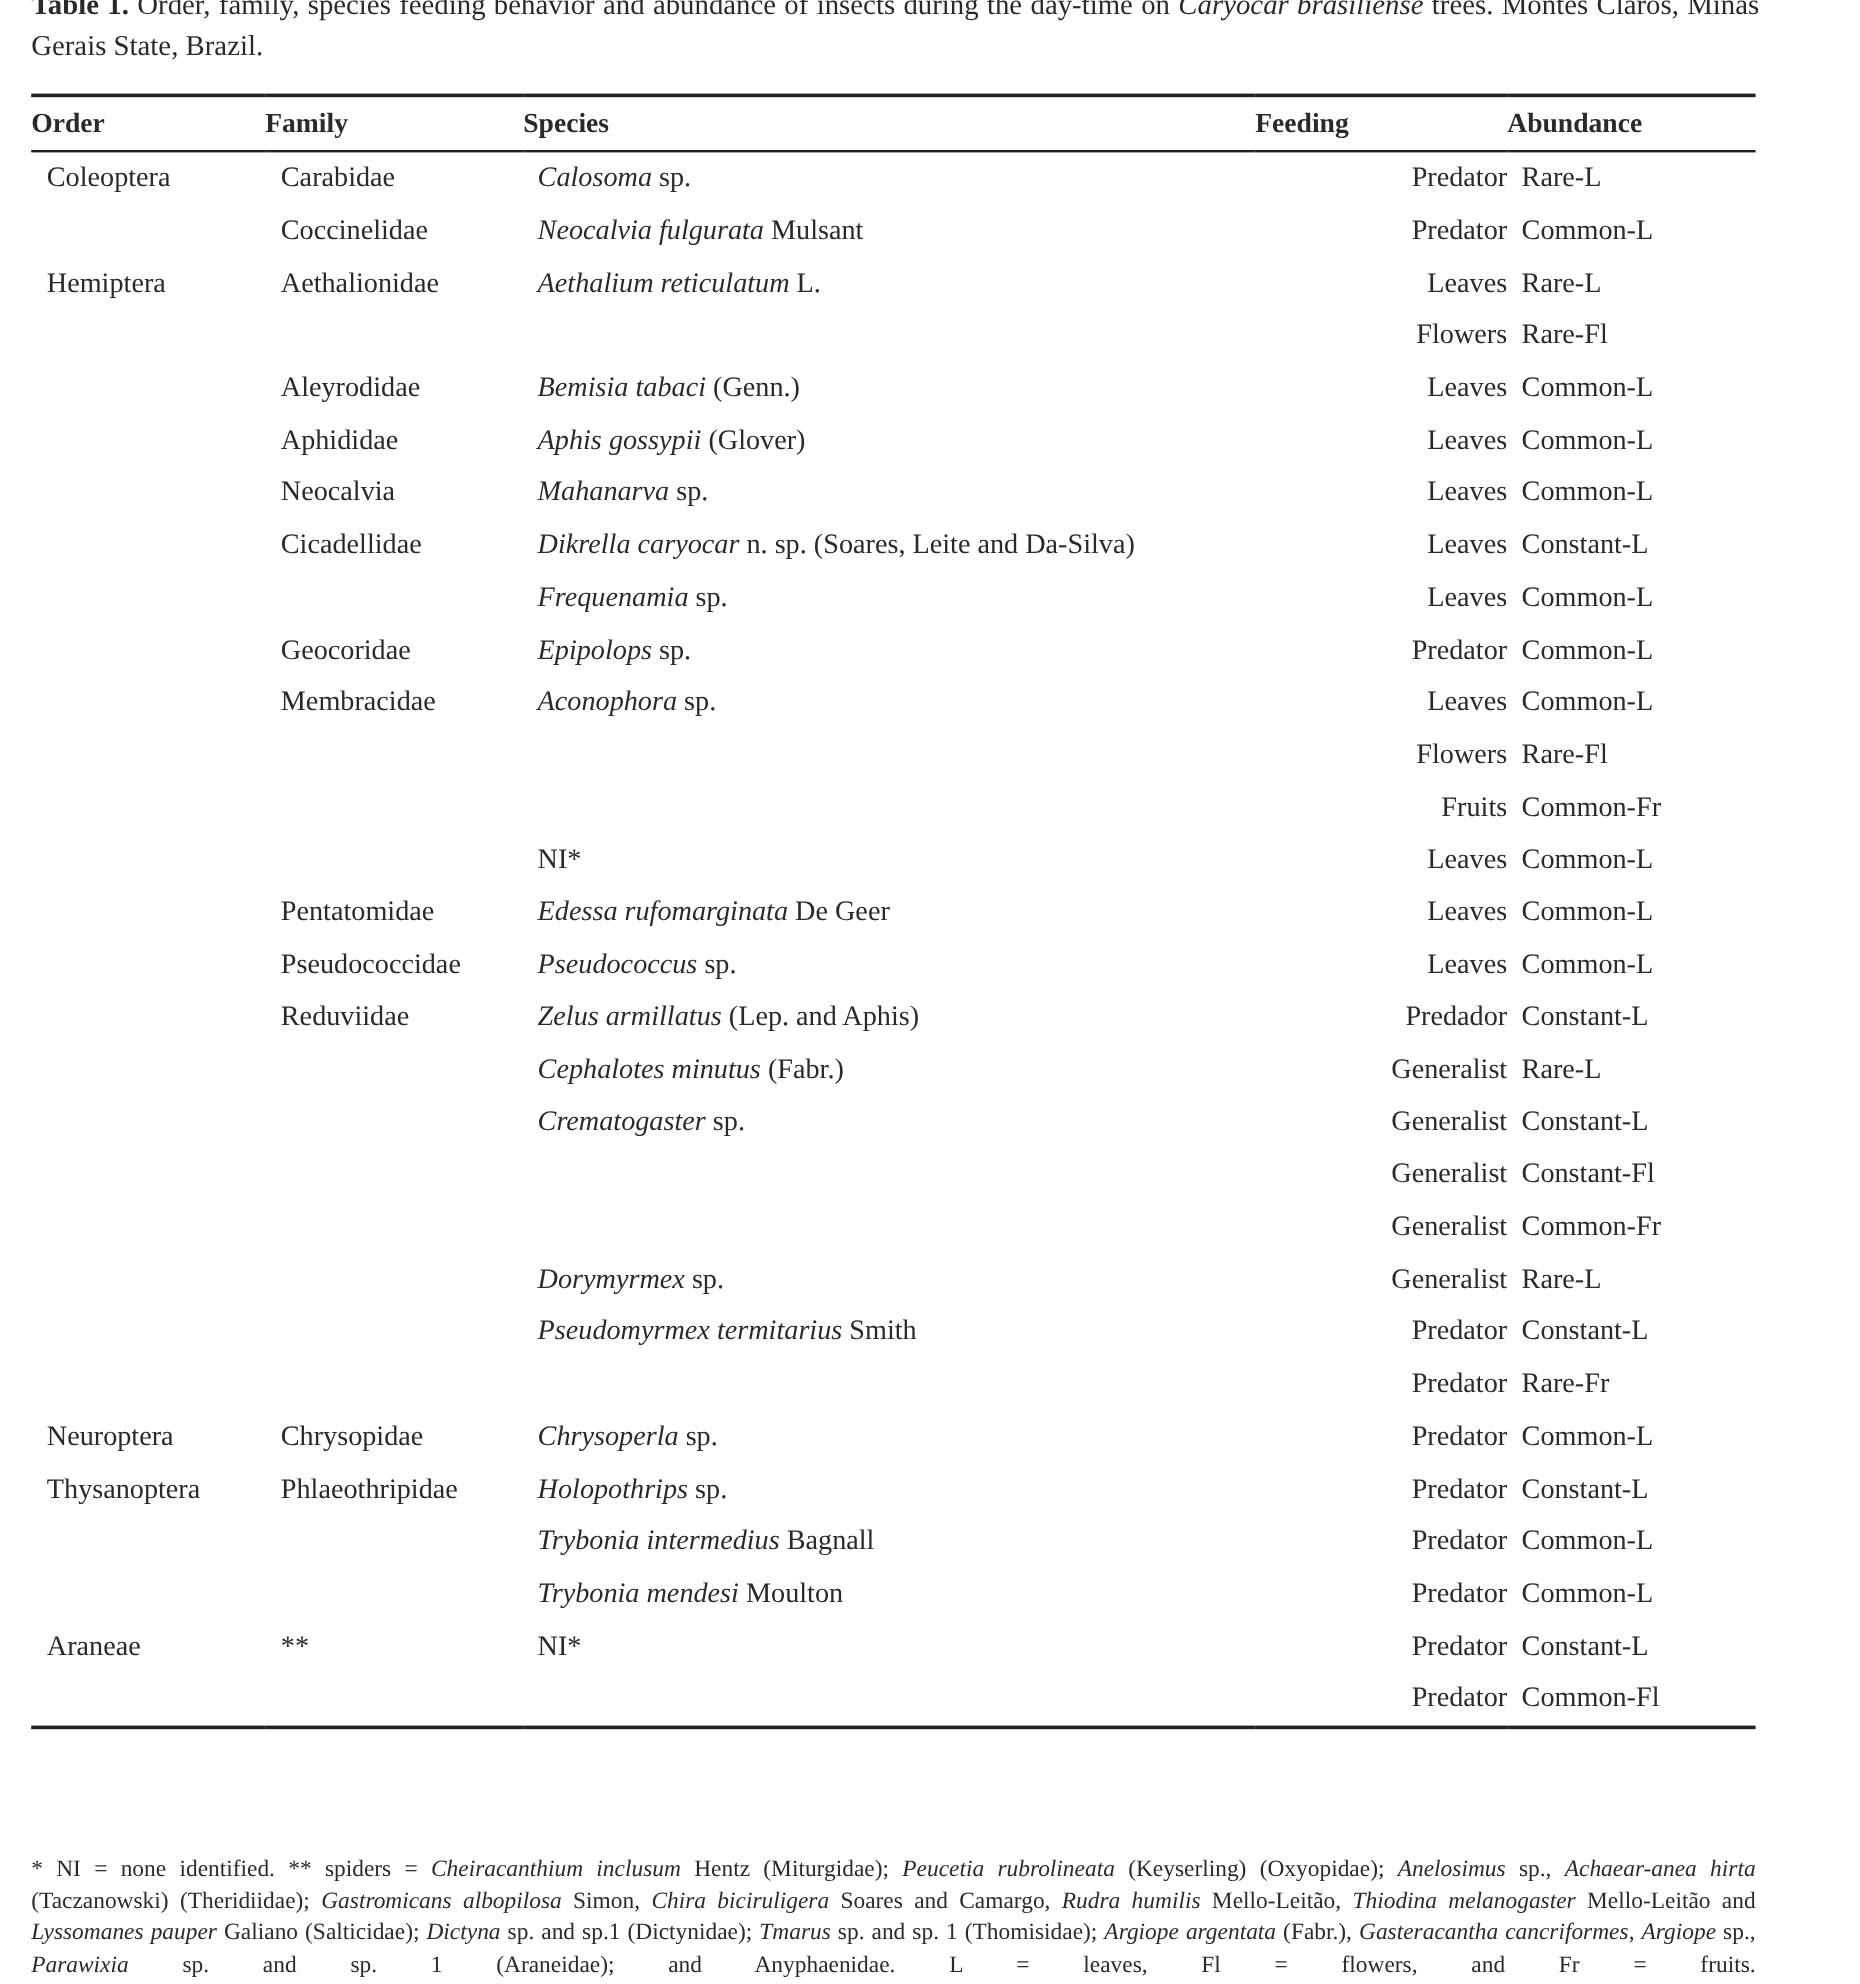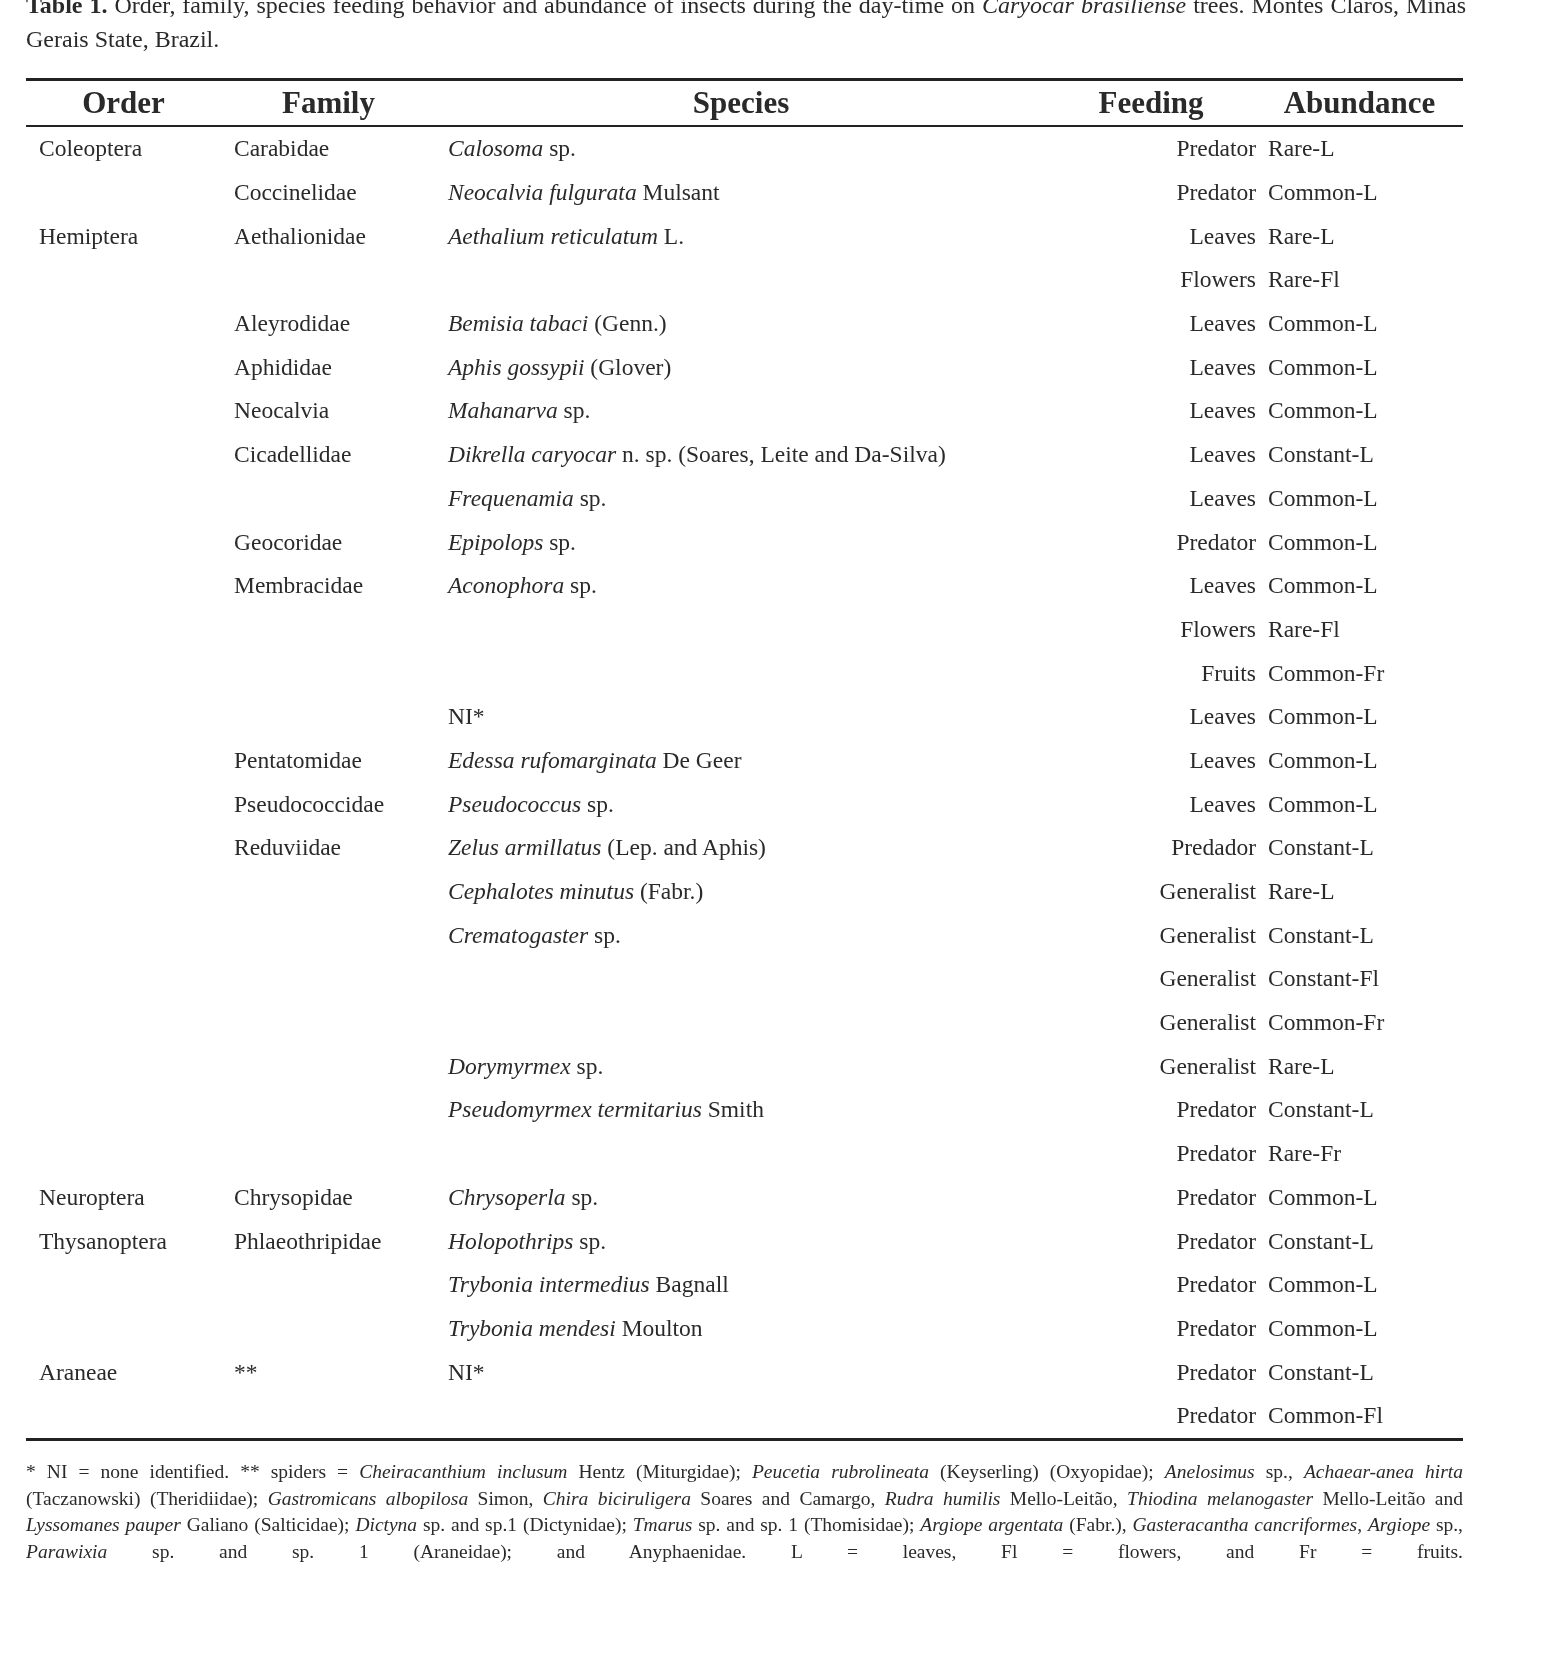--- a/index.html
+++ b/index.html
@@ -44,22 +44,22 @@
       border-top: 3.5px solid #222;
       border-bottom: 2px solid #222;
     }
     tbody tr:last-child {
       border-bottom: 3.5px solid #222;
     }
     th {
       font-weight: bold;
       height: 44px;
       padding: 0;
-      text-align: center;
-      font-size: 31px;
+      text-align: left;
+      font-size: 23px;
       vertical-align: middle;
     }
     td {
       height: 43.7px;
       padding: 0;
       vertical-align: middle;
       white-space: nowrap;
     }
     col.c-order { width: 195px; }
     col.c-family { width: 215px; }
@@ -70,21 +70,21 @@
     td.family { padding-left: 13px; }
     td.species { padding-left: 12px; }
     td.feeding { padding-left: 12px; text-align: right; }
     td.abund { padding-left: 12px; }
     th.h-species { padding-left: 0; }
     .sp-italic { font-style: italic; }
 
     .footnote {
       position: absolute;
       left: 26px;
-      top: 1459px;
+      top: 1545px;
       width: 1437px;
       font-size: 19.5px;
       line-height: 26.5px;
       text-align: justify;
       text-align-last: justify;
     }
     .footnote i { font-style: italic; }
   </style>
 </head>
 <body>

